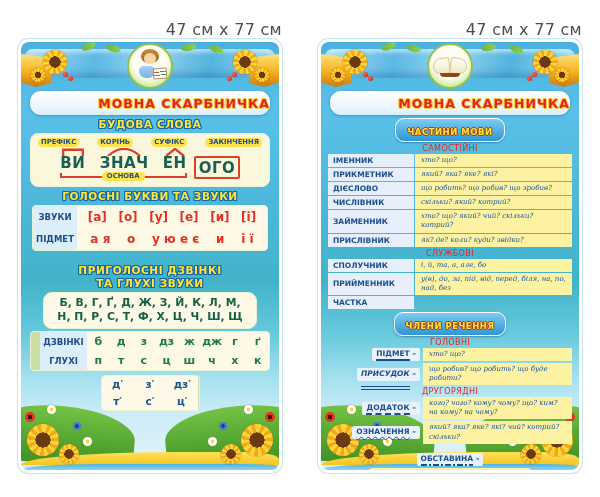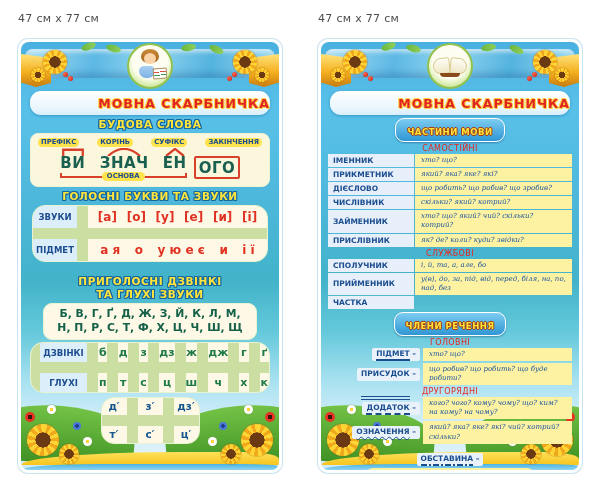--- a/index.html
+++ b/index.html
@@ -1,19 +1,19 @@
 <!DOCTYPE html>
 <html><head>
 <meta charset="utf-8">
 <style>
   * { margin:0; padding:0; box-sizing:border-box; }
   html,body { width:600px; height:497px; background:#ffffff; font-family:"DejaVu Sans", sans-serif; overflow:hidden; }
   .canvas { position:relative; width:600px; height:497px; background:#fff; }
 
-  .size-label { position:absolute; top:12px; width:264px; text-align:left; font-size:11px; color:#4d4d4d; letter-spacing:.3px; }
+  .size-label { position:absolute; top:20px; width:264px; text-align:right; font-size:16px; color:#4d4d4d; letter-spacing:.3px; }
 
   .poster { position:absolute; top:39px; width:264px; height:434px; background:#fff; border-radius:10px; padding:3px; box-shadow:0 0 0 1px #c9e4f2; }
   .poster-inner { position:relative; width:100%; height:100%; border-radius:8px; overflow:hidden;
      background:linear-gradient(180deg,#49b0e0 0%,#59c1e9 16%,#4db7da 38%,#42b3c9 56%,#66c9dc 68%,#a7e1f0 79%,#cdecf8 87%,#e4f4fb 100%); }
   .content { position:relative; z-index:3; }
 
   
   .hdecor { position:relative; height:48px; }
   .ribbon { position:absolute; left:4px; right:4px; top:7px; height:29px; border-radius:8px;
      background:linear-gradient(100deg,#aadff3,#5cb8e4 28%,#93d6ef 50%,#54b3df 74%,#9edcf2);
@@ -58,21 +58,21 @@
   .morph { display:flex; flex-direction:column; align-items:center; }
   .mark { display:block; height:8px; margin-bottom:0; }
   .wletters { font-size:15px; font-weight:bold; color:#1a6050; line-height:1.05; letter-spacing:.5px; }
   .bracket { margin-top:1px; height:5px; border:2px solid #d8402a; border-top:none; }
   .osnova-pill { position:relative; z-index:2; align-self:center; margin-top:-6px; background:#ffe34c; color:#1b4d8f; font-weight:bold; font-size:6.8px; padding:0 5px 1px; border-radius:6px; }
   .ending-wrap { display:flex; flex-direction:column; align-items:center; }
   .ending-spacer { height:8px; }
   .ending-box { border:2px solid #d8402a; border-radius:2px; padding:0 3px; }
 
   
-  .gtable { display:grid; gap:11px; background:#ccdfa2; border:1px solid #e9f3d2; border-radius:13px; overflow:hidden; }
+  .gtable { display:grid; gap:0; background:#ccdfa2; border:1px solid #e9f3d2; border-radius:4px; overflow:hidden; }
   .vtable { width:236px; margin:1px auto; grid-template-columns:44px 1fr; }
   .cell-lbl { background:#ddeefb; color:#1b4d8f; font-weight:bold; font-size:8.5px; display:flex; align-items:center; justify-content:center; }
   .cell-val { background:#fdf9e6; display:flex; align-items:center; justify-content:space-around; padding:4px 5px; min-height:22px; }
   .vred { color:#e03122; font-weight:bold; font-size:12px; }
   .cons-box { width:214px; margin:2px auto; background:#fdf9e6; border:1px solid #e9f3d2; border-radius:9px; text-align:center; color:#156048; font-weight:bold; font-size:10.8px; line-height:1.3; padding:3px 0 4px; }
   .ctable { width:240px; margin:2px auto 0; grid-template-columns:47px repeat(8,1fr);padding-left:9px; }
   .cell-green { background:#fdf9e6; color:#1e7a46; font-weight:bold; font-size:11px; display:flex; align-items:center; justify-content:center; padding:3px 0; }
   .stable { width:99px; margin:4px auto 0; grid-template-columns:repeat(3,1fr); }
   .cell-soft { background:#fdf9e6; color:#17568c; font-weight:bold; font-size:10.5px; display:flex; align-items:center; justify-content:center; padding:2px 0 3px; }
 
@@ -80,21 +80,21 @@
   .pill-badge { width:fit-content; margin:3px auto 1px; background:linear-gradient(180deg,#7cccf0,#2f96d4); border:1.5px solid #ffffff; border-radius:9px; padding:1px 11px 2px; box-shadow:0 1px 2px rgba(0,50,100,.4); }
   .pill-text { font-size:8.5px; font-weight:bold; letter-spacing:.5px; color:#ffe43c;
      text-shadow:1px 0 0 #a33c10,-1px 0 0 #a33c10,0 1px 0 #a33c10,0 -1px 0 #a33c10; }
   .red-header { text-align:center; font-size:8px; font-weight:normal; letter-spacing:.4px; color:#e8251f; margin:2px 0 1px; }
   .prow { display:grid; grid-template-columns:86px 1fr; gap:1px; margin:0 7px 1px; }
   .pl { background:#e6effa; color:#1b4d8f; font-weight:bold; font-size:7.5px; padding:2px 5px; display:flex; align-items:center; }
   .pv { background:#fdf2a2; color:#19539e; font-style:italic; font-size:7px; line-height:1.3; padding:2px 6px; display:flex; align-items:center; font-family:"DejaVu Serif", serif; }
   .mrow { display:grid; grid-template-columns:92px 1fr; gap:3px; align-items:center; margin:1px 7px 2px; }
   .mterm-wrap { justify-self:end; background:#e9f2fb; border-radius:2px; padding:1px 4px 3px; color:#1b4d8f; font-weight:bold; font-size:7.5px; white-space:nowrap; }
   .u-solid { border-bottom:2px solid #1b4d8f; padding-bottom:1px; }
-  .u-double { border-bottom:4px double #1b4d8f; padding-bottom:18px; }
+  .u-double { border-bottom:4px double #1b4d8f; padding-bottom:8px;font-style:italic; }
   .u-dashed { border-bottom:2px dashed #1b4d8f; padding-bottom:1px; }
   .u-wavy { text-decoration:underline; text-decoration-style:wavy; text-decoration-color:#1b4d8f; text-underline-offset:2px; }
   .u-dashdot { background-image:repeating-linear-gradient(90deg,#1b4d8f 0 6px,transparent 6px 8px,#1b4d8f 8px 10px,transparent 10px 12px);
      background-repeat:repeat-x; background-size:12px 2px; background-position:0 100%; padding-bottom:3px; }
   .obst-row { text-align:center; margin-top:2px; }
   .obst-box { width:168px; margin:3px auto 0; background:#fdf2a2; border-radius:7px; color:#19539e; font-style:italic; font-size:7px; line-height:1.35; text-align:center; padding:2px 8px 3px; font-family:"DejaVu Serif", serif; }
 
   
   .bdecor { position:absolute; left:0; right:0; bottom:0; height:86px; z-index:2; pointer-events:none; }
   .hill { position:absolute; bottom:6px; width:150px; height:58px; border-radius:100% 100% 0 0; background:linear-gradient(180deg,#74c346,#3f9224); }

